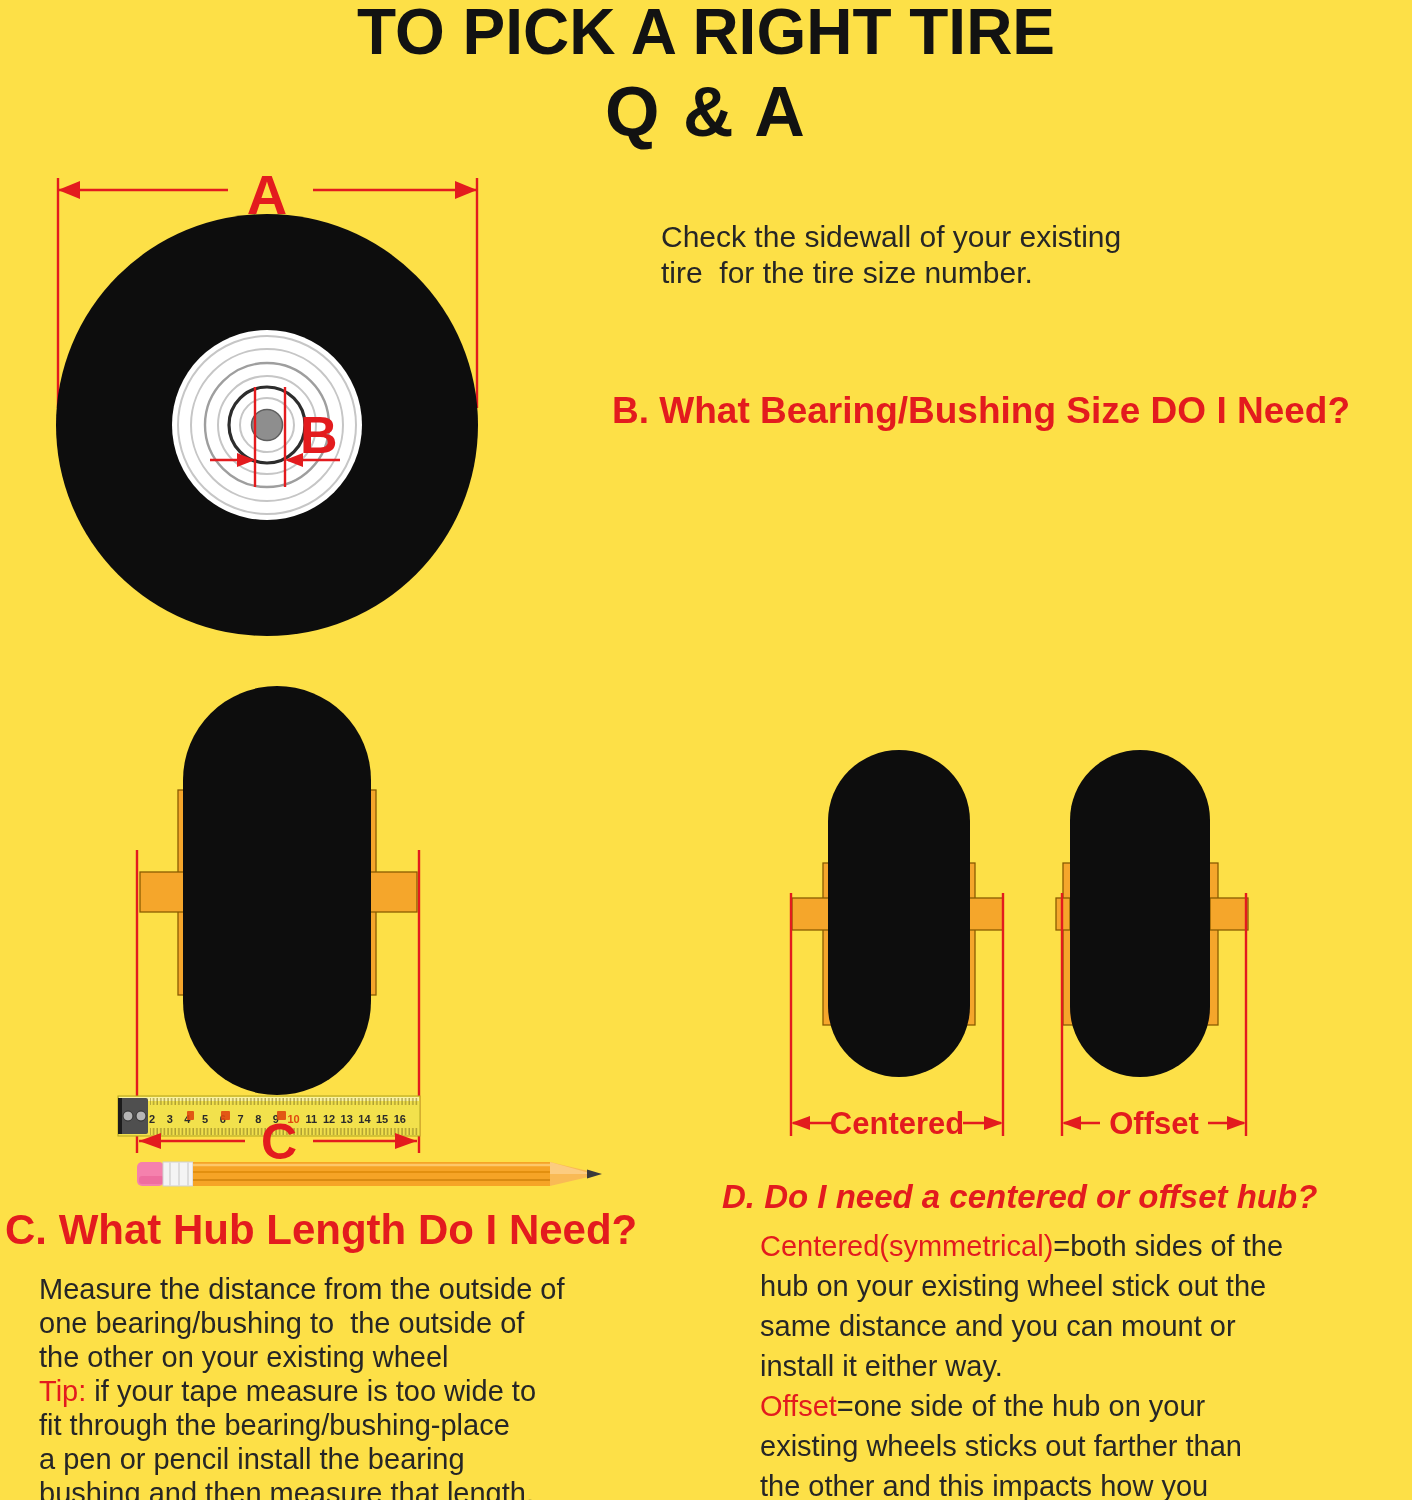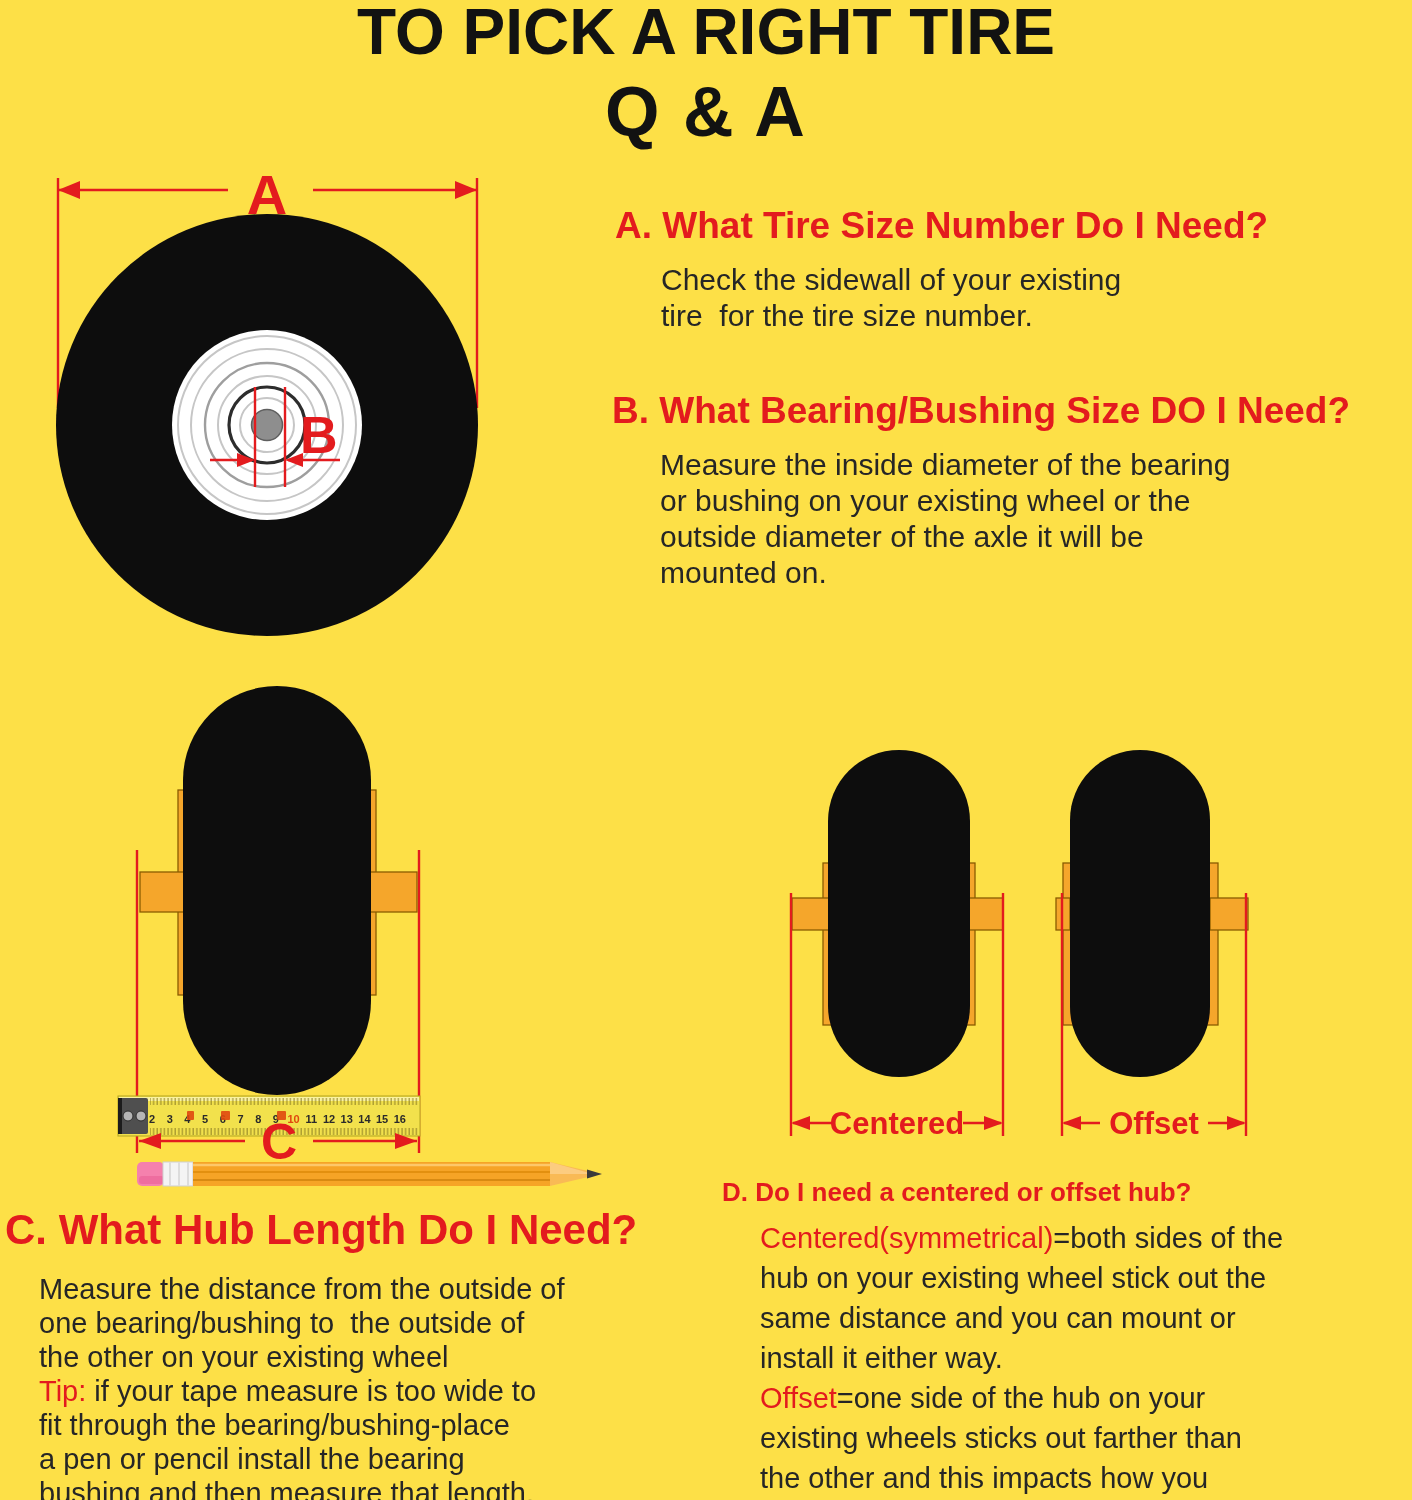--- a/index.html
+++ b/index.html
@@ -78,31 +78,26 @@
       <line class="rl" x1="255" y1="237" x2="255" y2="337"></line>
       <line class="rl" x1="180" y1="310" x2="222" y2="310"></line>
       <polygon class="rf" points="225,310 207,303 207,317"></polygon>
       <line class="rl" x1="258" y1="310" x2="310" y2="310"></line>
       <polygon class="rf" points="255,310 273,303 273,317"></polygon>
       <text class="rtext" x="270" y="303" font-size="52">B</text>
     </g>
   </svg>
 
   <div class="sec" style="left:615px;top:205px;width:790px;">
-    <h2 class="h" style="font-size:37px;">A. What Tire Size Number Do I Need?</h2>
     <p class="body" style="margin:14px 0 0 46px;">Check the sidewall of your existing
 tire  for the tire size number.</p>
   </div>
 
   <div class="sec" style="left:612px;top:390px;width:800px;">
     <h2 class="h" style="font-size:37px;">B. What Bearing/Bushing Size DO I Need?</h2>
-    <p class="body" style="margin:14px 0 0 48px;">Measure the inside diameter of the bearing
-or bushing on your existing wheel or the
-outside diameter of the axle it will be
-mounted on.</p>
   </div>
 
   <svg class="abs" style="left:95px;top:675px;" width="530" height="550" viewBox="0 0 530 550">
     <defs>
       <pattern id="ticks" width="3.6" height="7" patternUnits="userSpaceOnUse">
         <line x1="1" y1="0" x2="1" y2="7" stroke="#7c6f1e" stroke-width="0.9"></line>
       </pattern>
     </defs>
 
     <g>
@@ -211,21 +206,21 @@
     <p class="body" style="margin:18px 0 0 34px;font-size:29px;line-height:34px;"><span>Measure the distance from the outside of
 one bearing/bushing to  the outside of
 the other on your existing wheel</span>
 <span class="redword">Tip:</span><span> if your tape measure is too wide to
 fit through the bearing/bushing-place
 a pen or pencil install the bearing
 bushing and then measure that length.</span></p>
   </div>
 
   <div class="sec" style="left:722px;top:1178px;width:690px;">
-    <h2 class="h" style="font-size:26px;">D. Do I need a centered or offset hub?</h2>
+    <h2 class="h" style="font-size:33px;font-style:italic;">D. Do I need a centered or offset hub?</h2>
     <p class="body" style="margin:10px 0 0 38px;font-size:29px;line-height:40px;"><span class="redword">Centered(symmetrical)</span><span>=both sides of the
 hub on your existing wheel stick out the
 same distance and you can mount or
 install it either way.
 </span><span class="redword">Offset</span><span>=one side of the hub on your
 existing wheels sticks out farther than
 the other and this impacts how you
 mount or install it.</span></p>
   </div>
 

